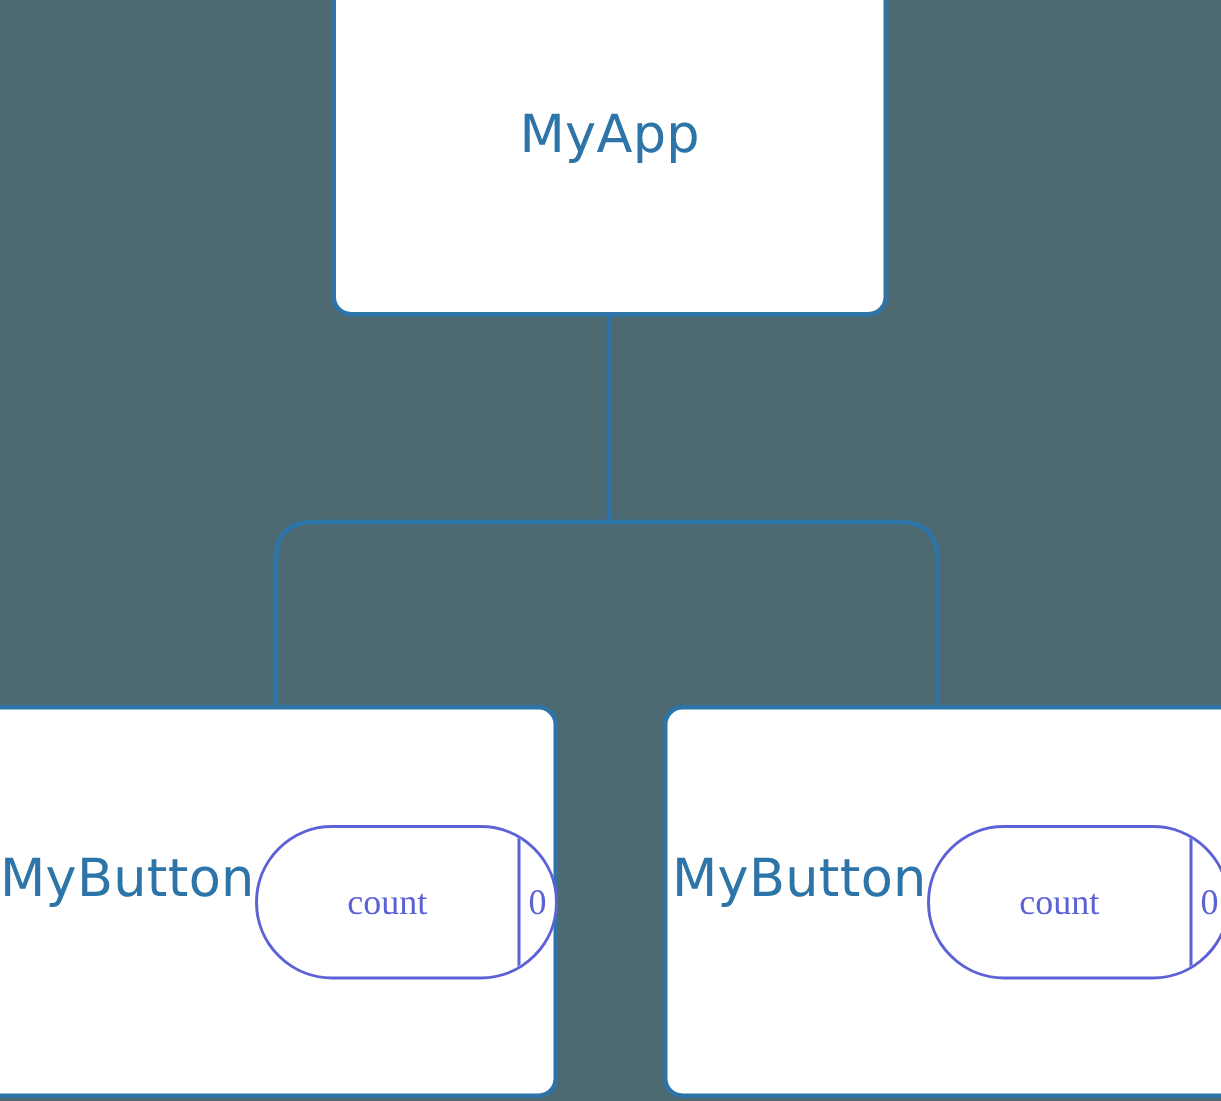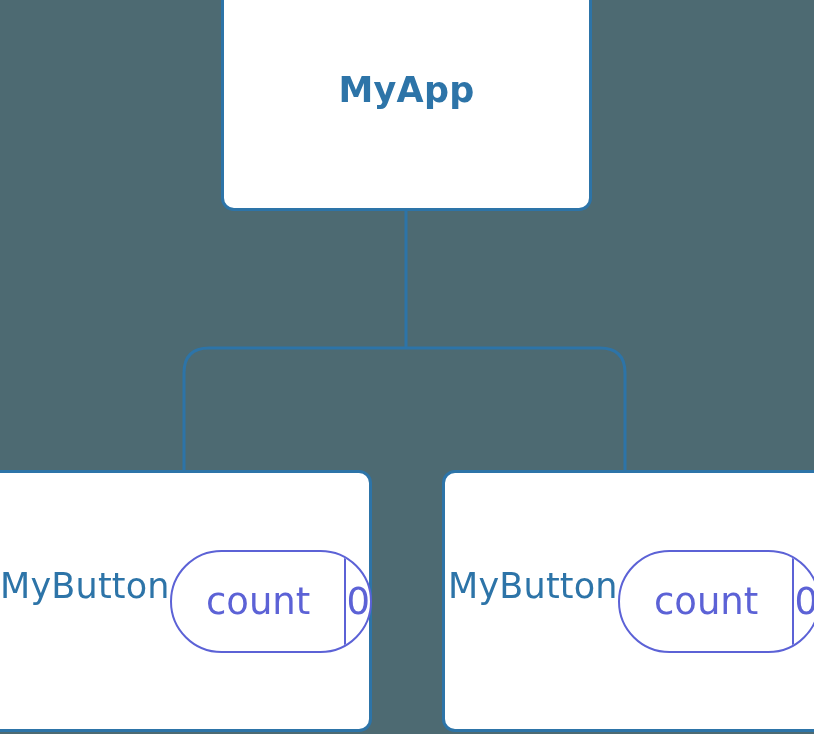--- a/index.html
+++ b/index.html
@@ -59,21 +59,20 @@
   
   #node-root {
     left: 221px;
     top: -55px;
     width: 371px;
     height: 266px;
     justify-content: center;
   }
   #node-root .node-title {
     margin-top: 24px;
-    font-weight: bold;
   }
 
   
   .node-child {
     top: 470px;
     height: 262px;
     padding-top: 46px;
   }
   #node-child-0 {
     left: -12px;
@@ -105,23 +104,24 @@
     align-items: stretch;
     background: #ffffff;
     overflow: hidden;
   }
   .state-key,
   .state-value {
     display: flex;
     align-items: center;
     justify-content: center;
     color: #5c62d6;
-    font-size: 37px;
+    font-size: 24px;
     line-height: 1;
     white-space: nowrap;
+    font-family: Liberation Serif, serif;
   }
   .state-key {
     width: 173px;
     border-right: 2px solid #5c62d6;
   }
   .state-value {
     flex: 1 1 auto;
   }
 </style>
 </head>

